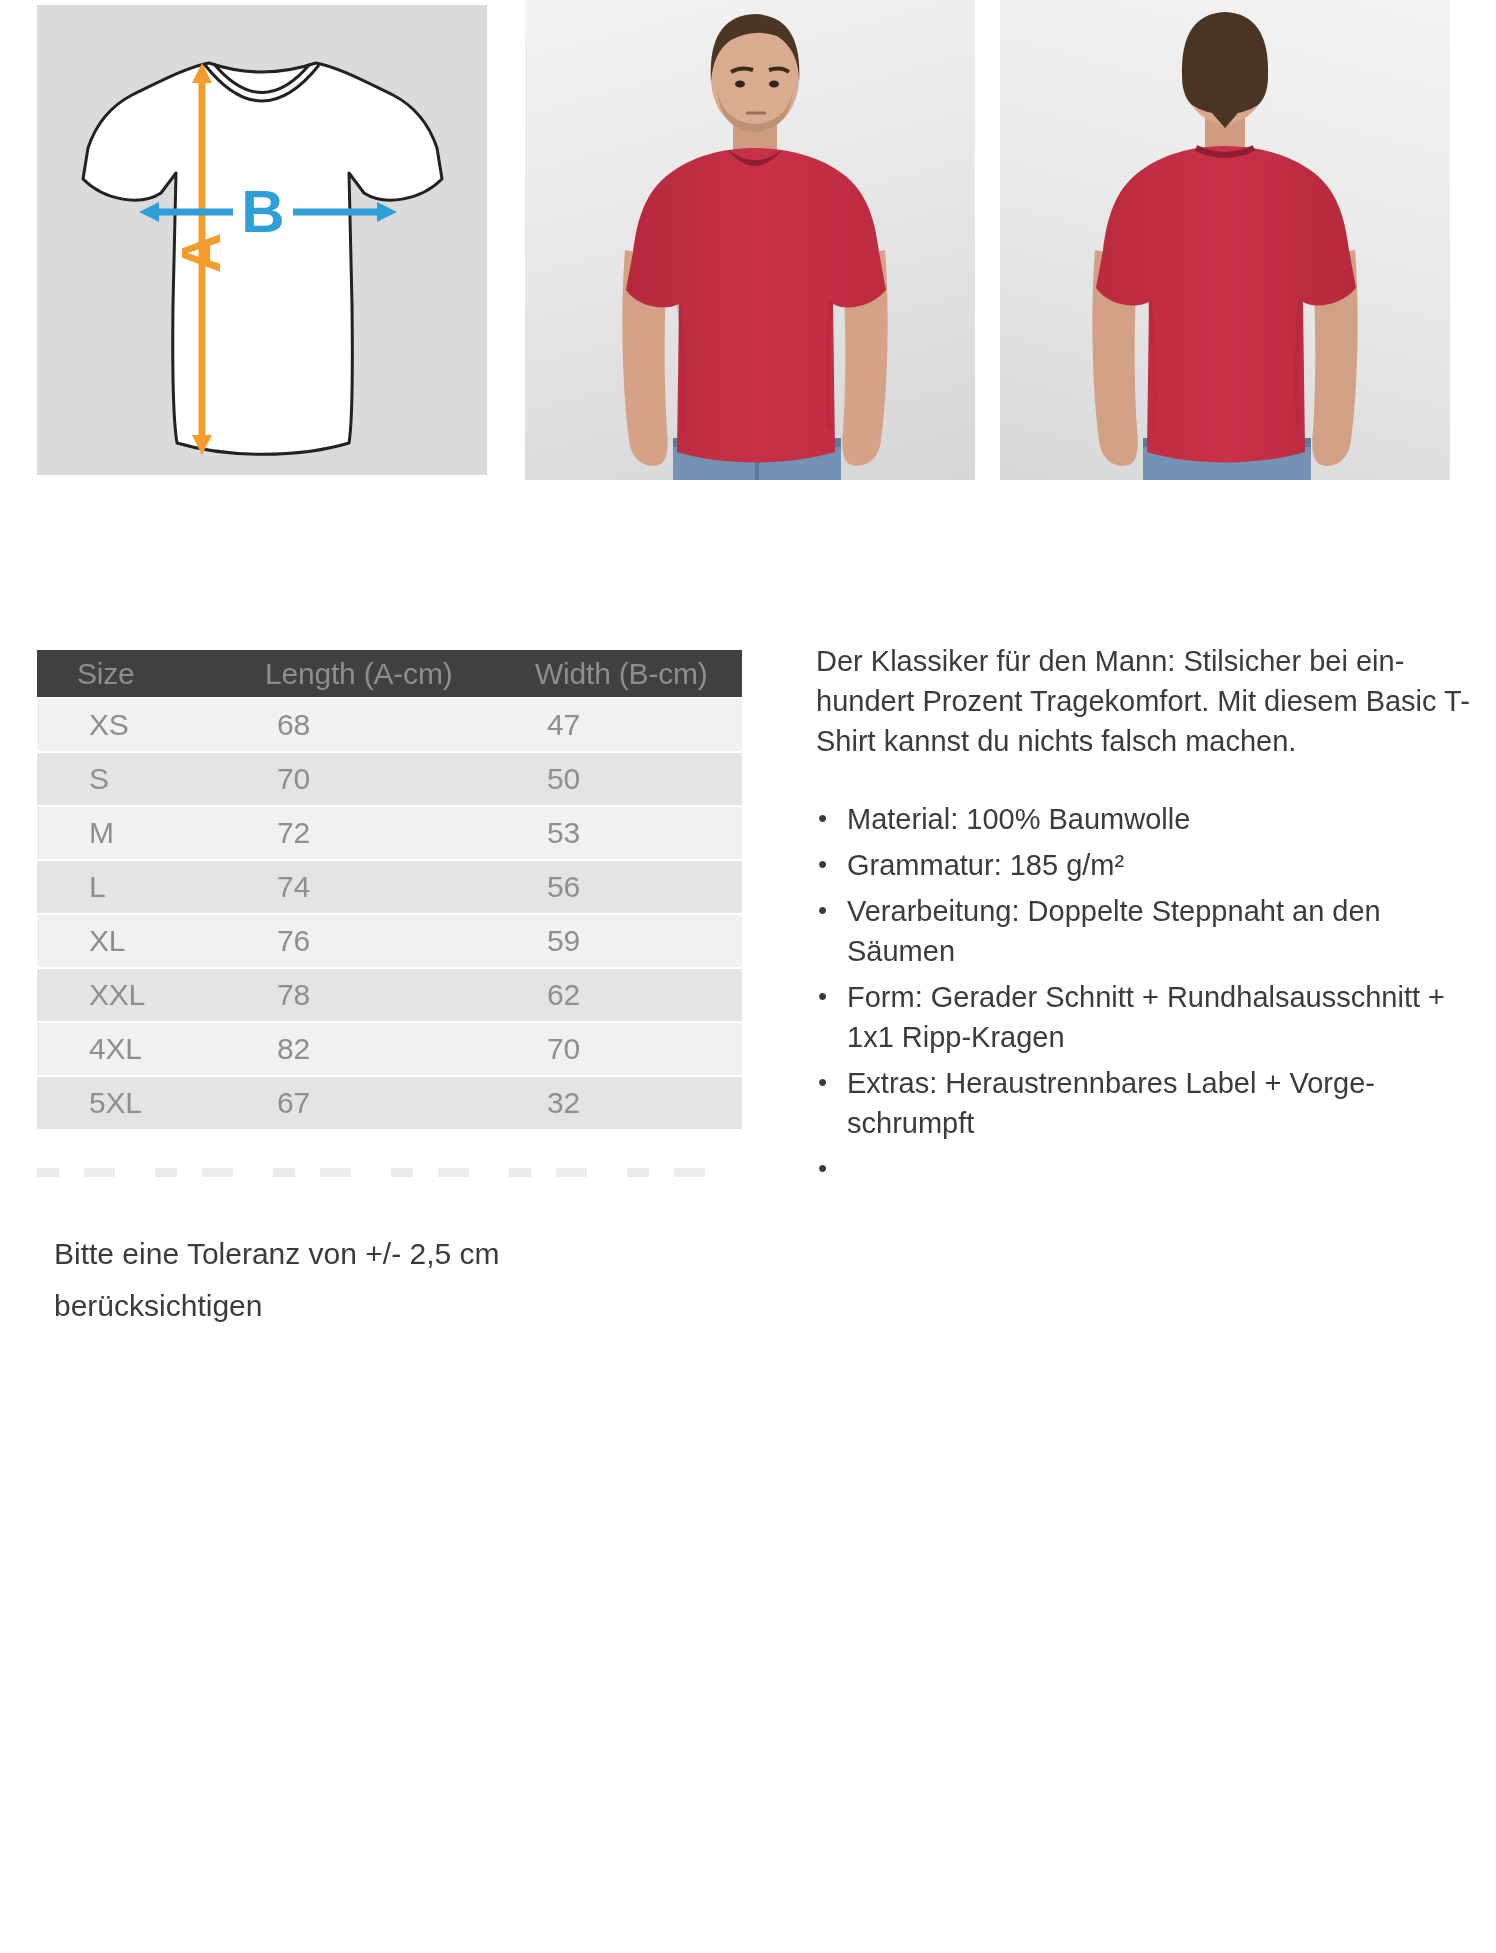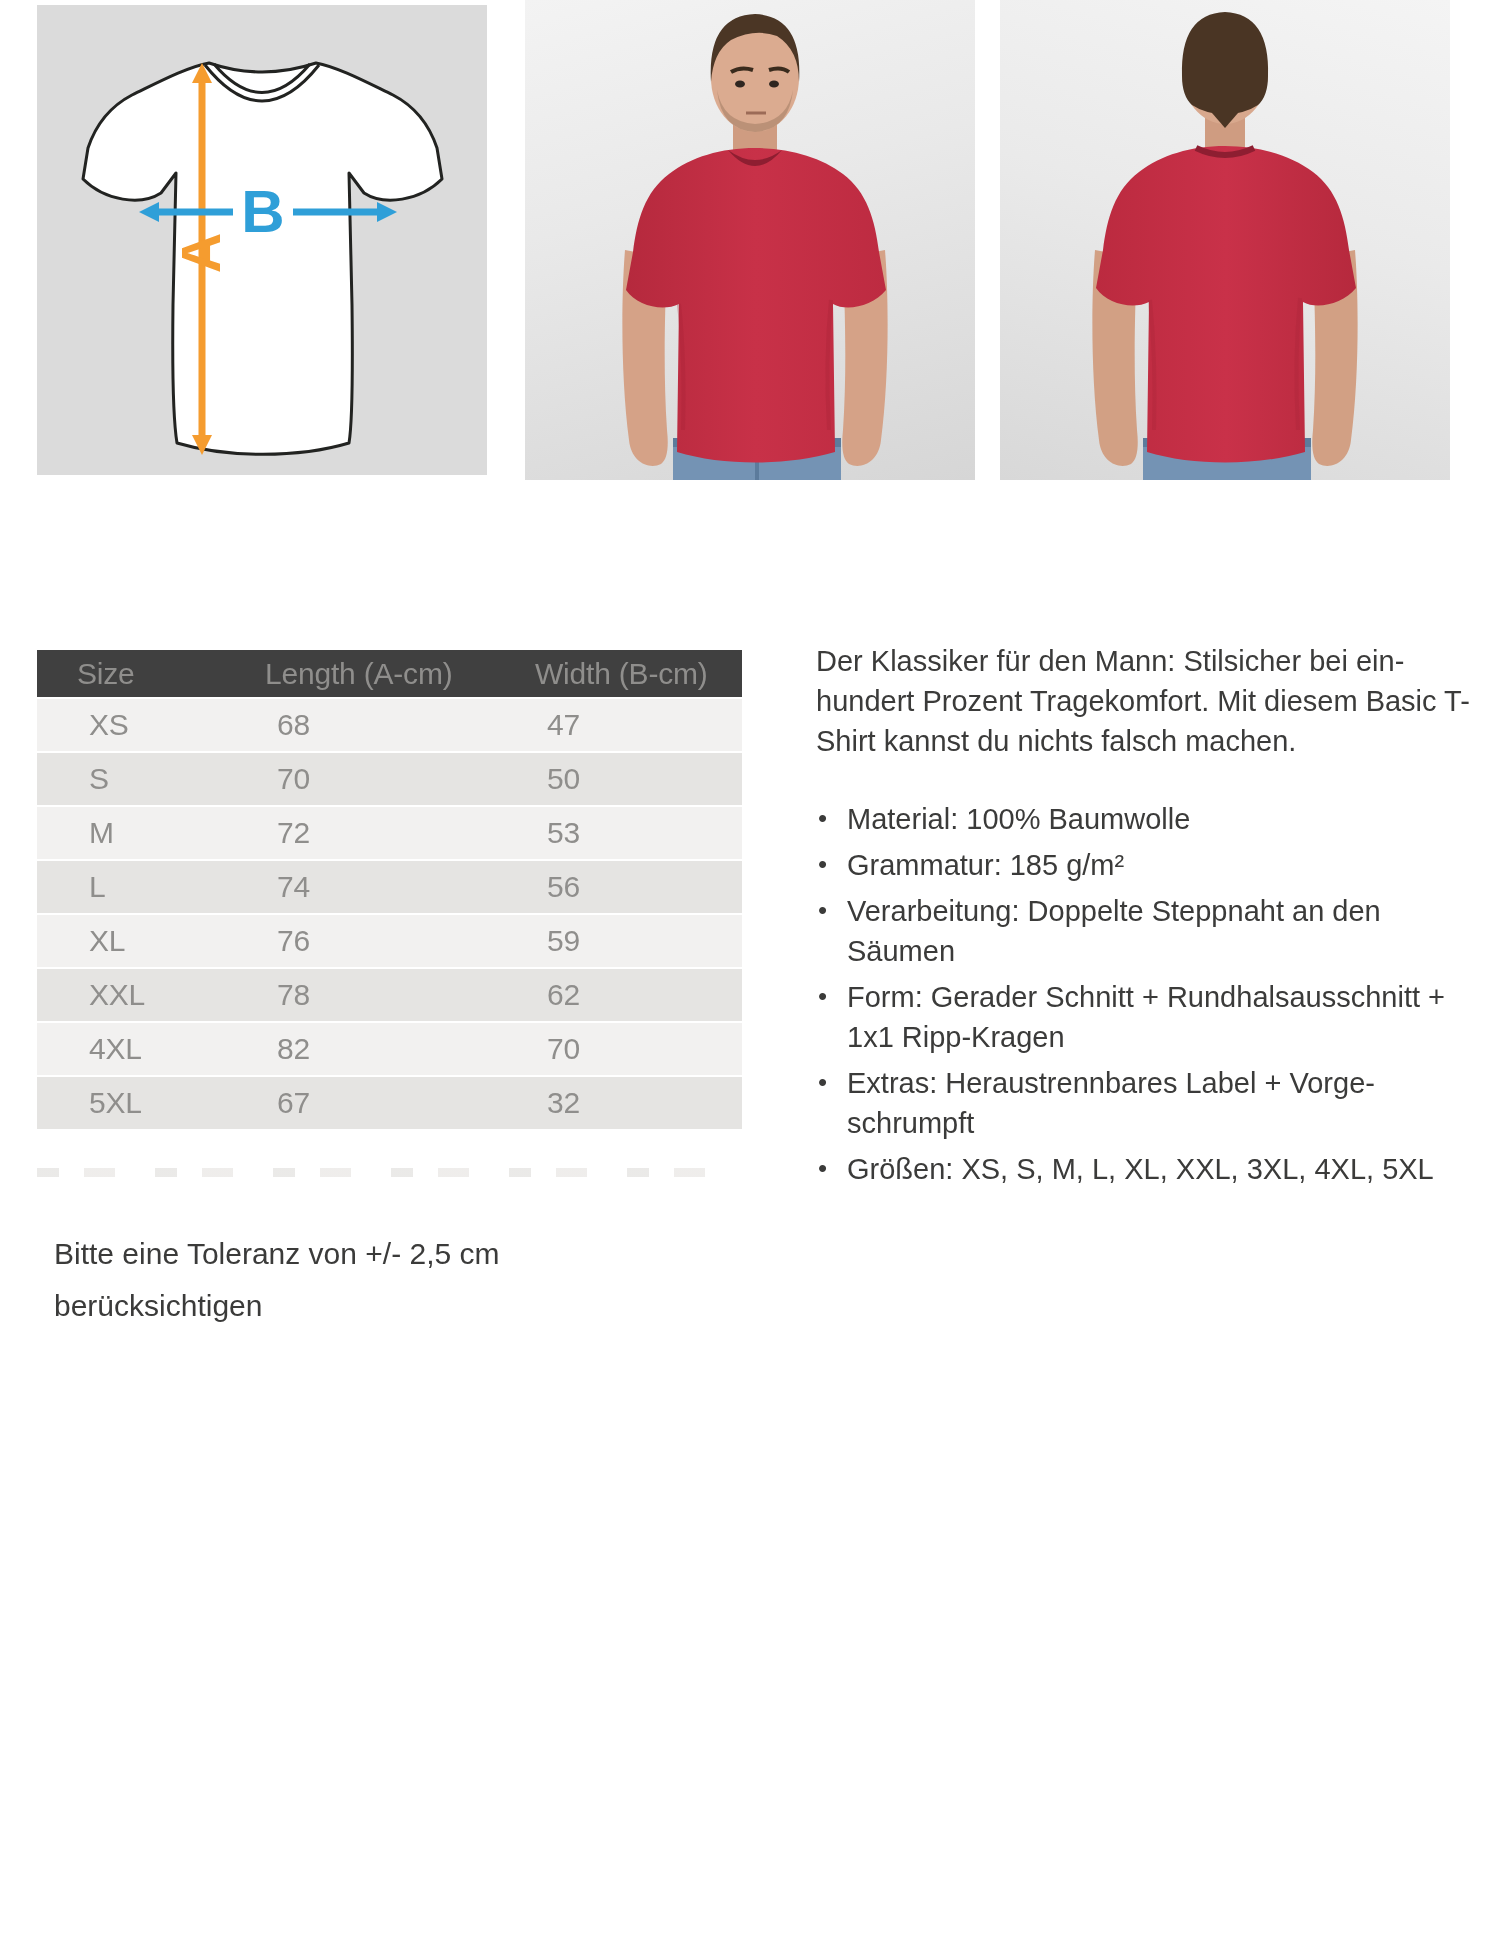--- a/index.html
+++ b/index.html
@@ -184,19 +184,19 @@
 <div id="clipped-row-artifact"></div>
 
 <div id="description">
   <p class="intro">Der Klassiker für den Mann: Stilsicher bei ein­hundert Prozent Tragekomfort. Mit diesem Basic T-Shirt kannst du nichts falsch machen.</p>
   <ul>
     <li><span class="dot">•</span><span>Material: 100% Baumwolle</span></li>
     <li><span class="dot">•</span><span>Grammatur: 185 g/m²</span></li>
     <li><span class="dot">•</span><span>Verarbeitung: Doppelte Steppnaht an den Säumen</span></li>
     <li><span class="dot">•</span><span>Form: Gerader Schnitt + Rundhalsausschnitt + 1x1 Ripp-Kragen</span></li>
     <li><span class="dot">•</span><span>Extras: Heraustrennbares Label + Vorge­schrumpft</span></li>
-    <li><span class="dot">•</span><span>Größen: XS, S, M, L, XL, XXL, 3XL, 4XL, 5XL</span></li>
+    <li><span class="dot">•</span></li>
   </ul>
 </div>
 
 <div id="notes">
   <div>Bitte eine Toleranz von +/- 2,5 cm berücksichtigen</div>
 </div>
 
 </body></html>

